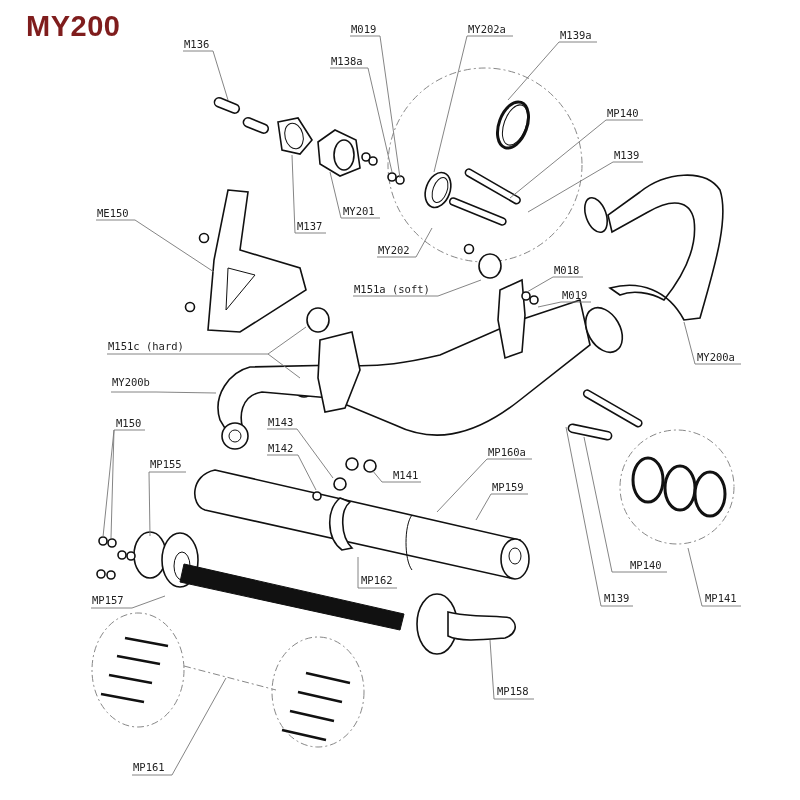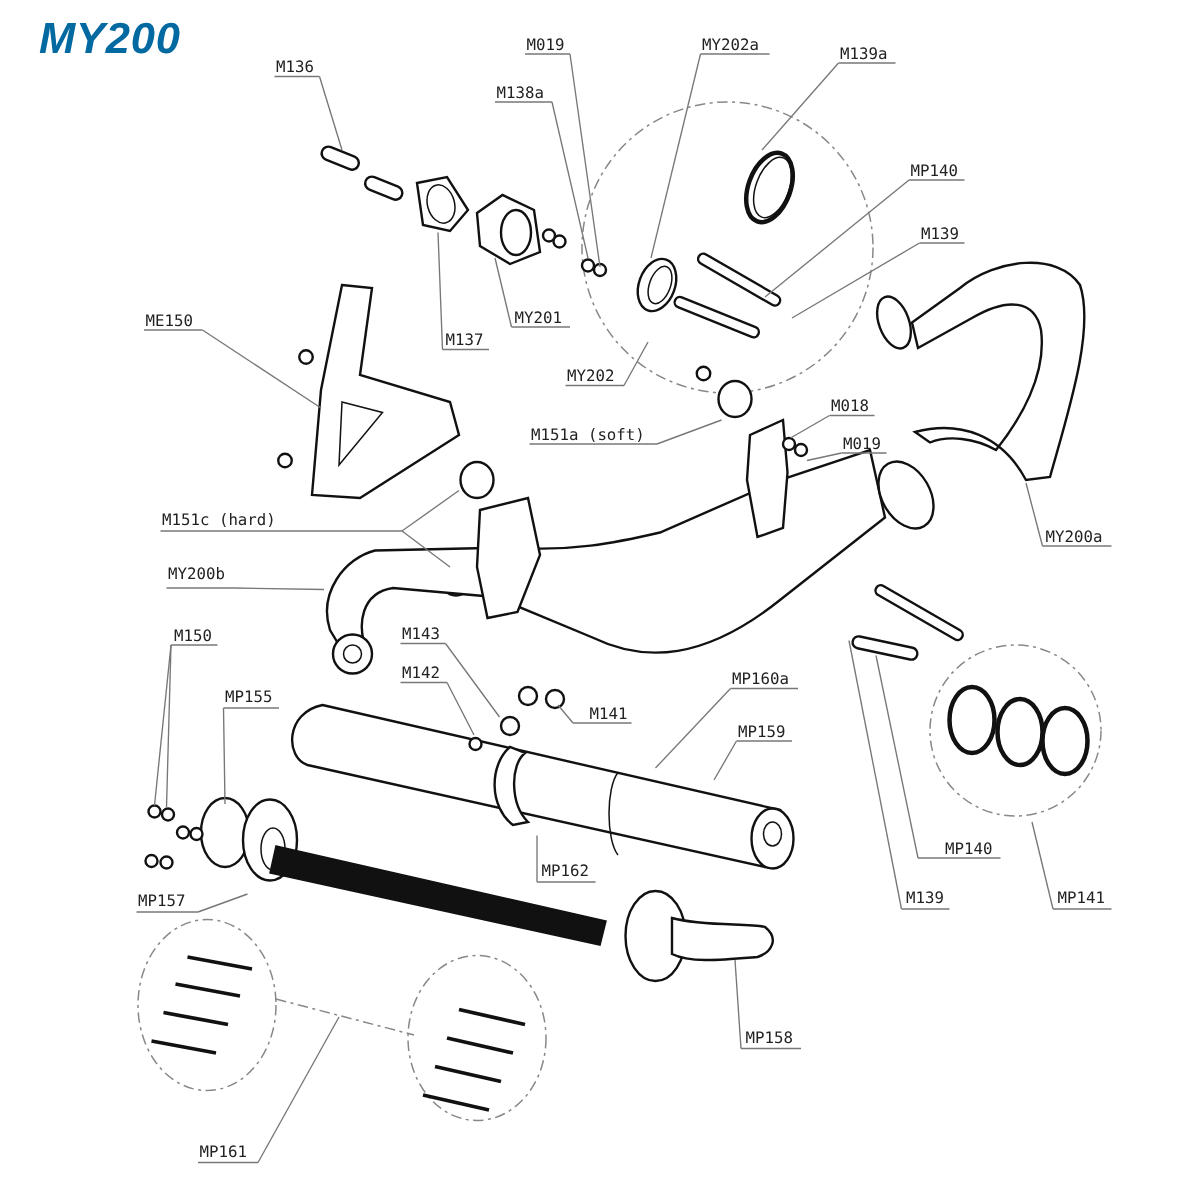--- a/index.html
+++ b/index.html
@@ -1,17 +1,17 @@
 <!DOCTYPE html>
 <html><head>
 <meta charset="utf-8">
 <style>
   html,body{margin:0;padding:0;background:#ffffff;}
   body{width:800px;height:800px;position:relative;overflow:hidden;font-family:"DejaVu Sans Mono","Liberation Mono",monospace;}
-  #title{position:absolute;left:26px;top:10px;font-family:"Liberation Sans","DejaVu Sans",sans-serif;font-weight:bold;font-size:29px;color:#0369a1;letter-spacing:0.5px;font-style:italic;}
+  #title{position:absolute;left:26px;top:10px;font-family:"Liberation Sans","DejaVu Sans",sans-serif;font-weight:bold;font-size:29px;color:#7f1d1d;letter-spacing:0.5px;}
   svg{position:absolute;left:0;top:0;}
   .lbl{font-family:"DejaVu Sans Mono","Liberation Mono",monospace;font-size:10.5px;fill:#222;}
   .lead{stroke:#777;stroke-width:0.9;fill:none;}
   .under{stroke:#777;stroke-width:0.9;}
   .part{stroke:#111;stroke-width:1.6;fill:#fff;}
   .thin{stroke:#111;stroke-width:1;fill:none;}
   .dash{stroke:#888;stroke-width:1;fill:none;stroke-dasharray:7 3 2 3;}
   .dark{fill:#111;stroke:#111;}
 </style>
 </head>

